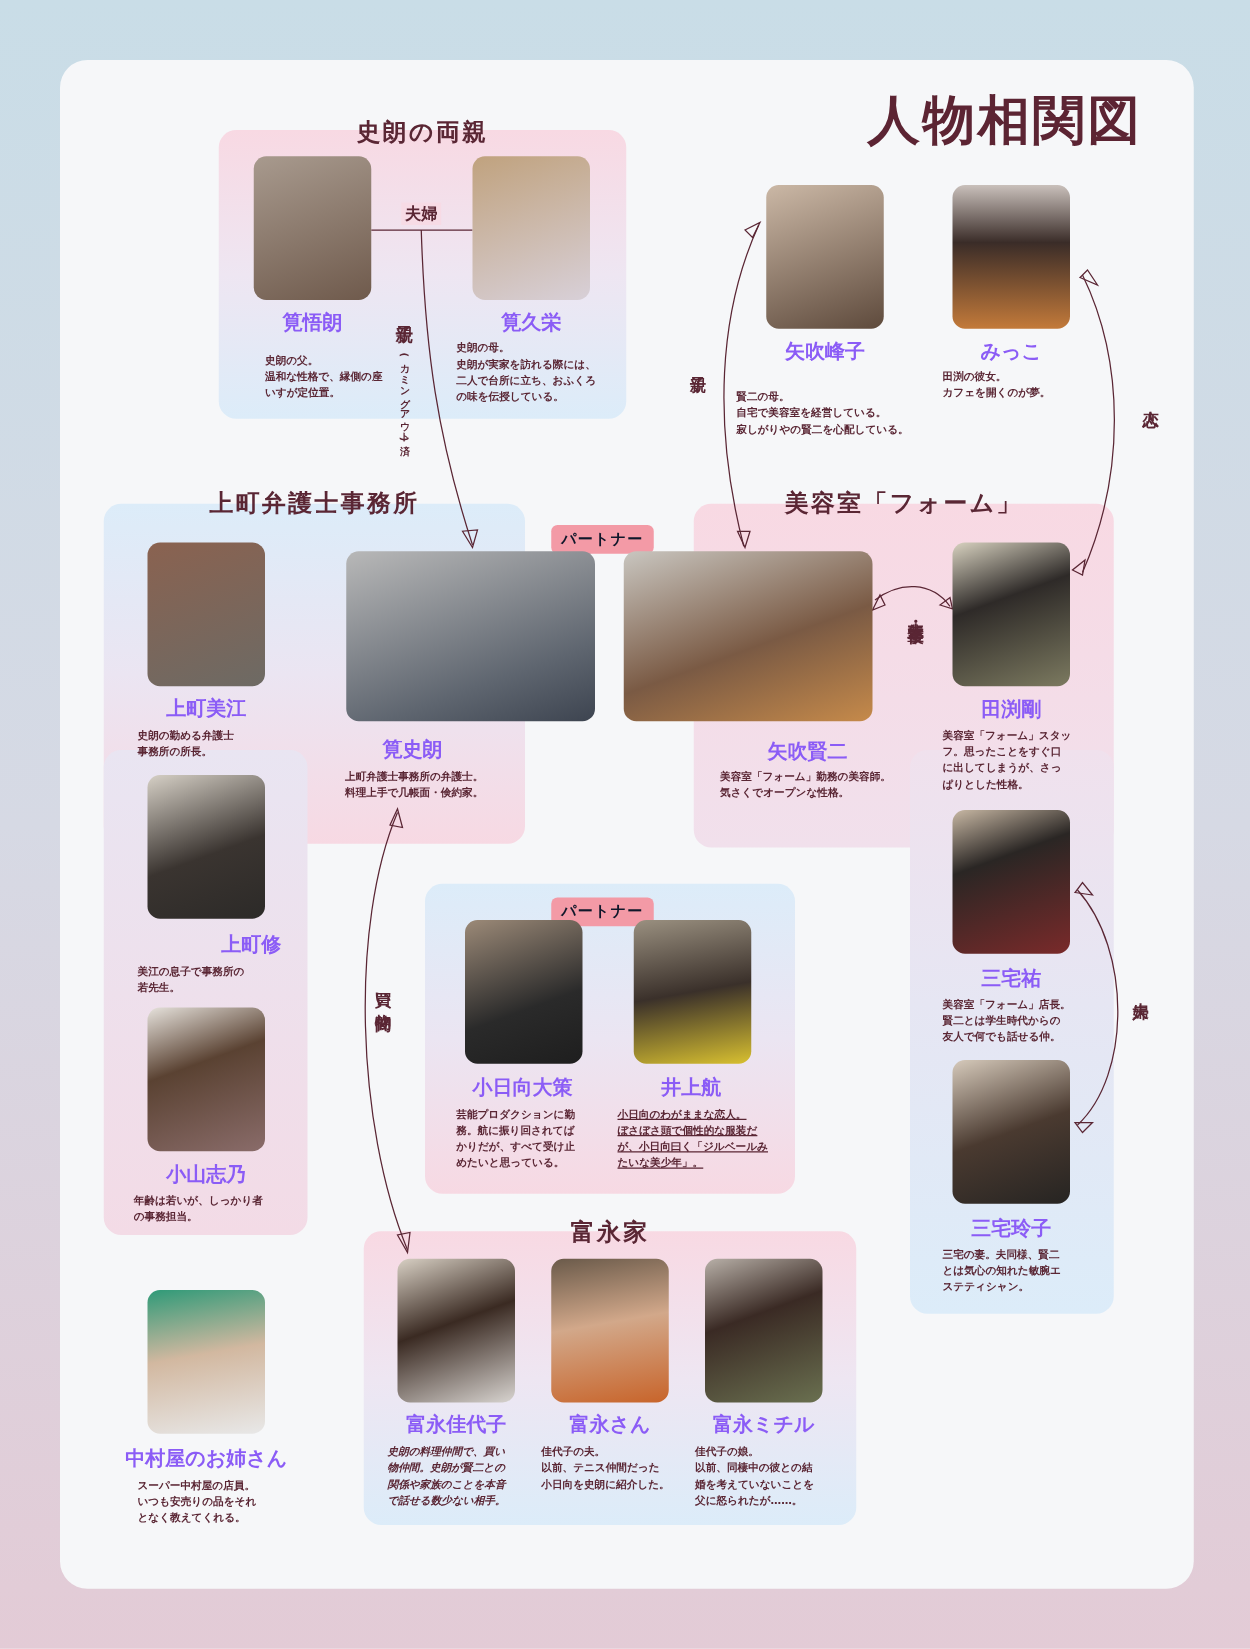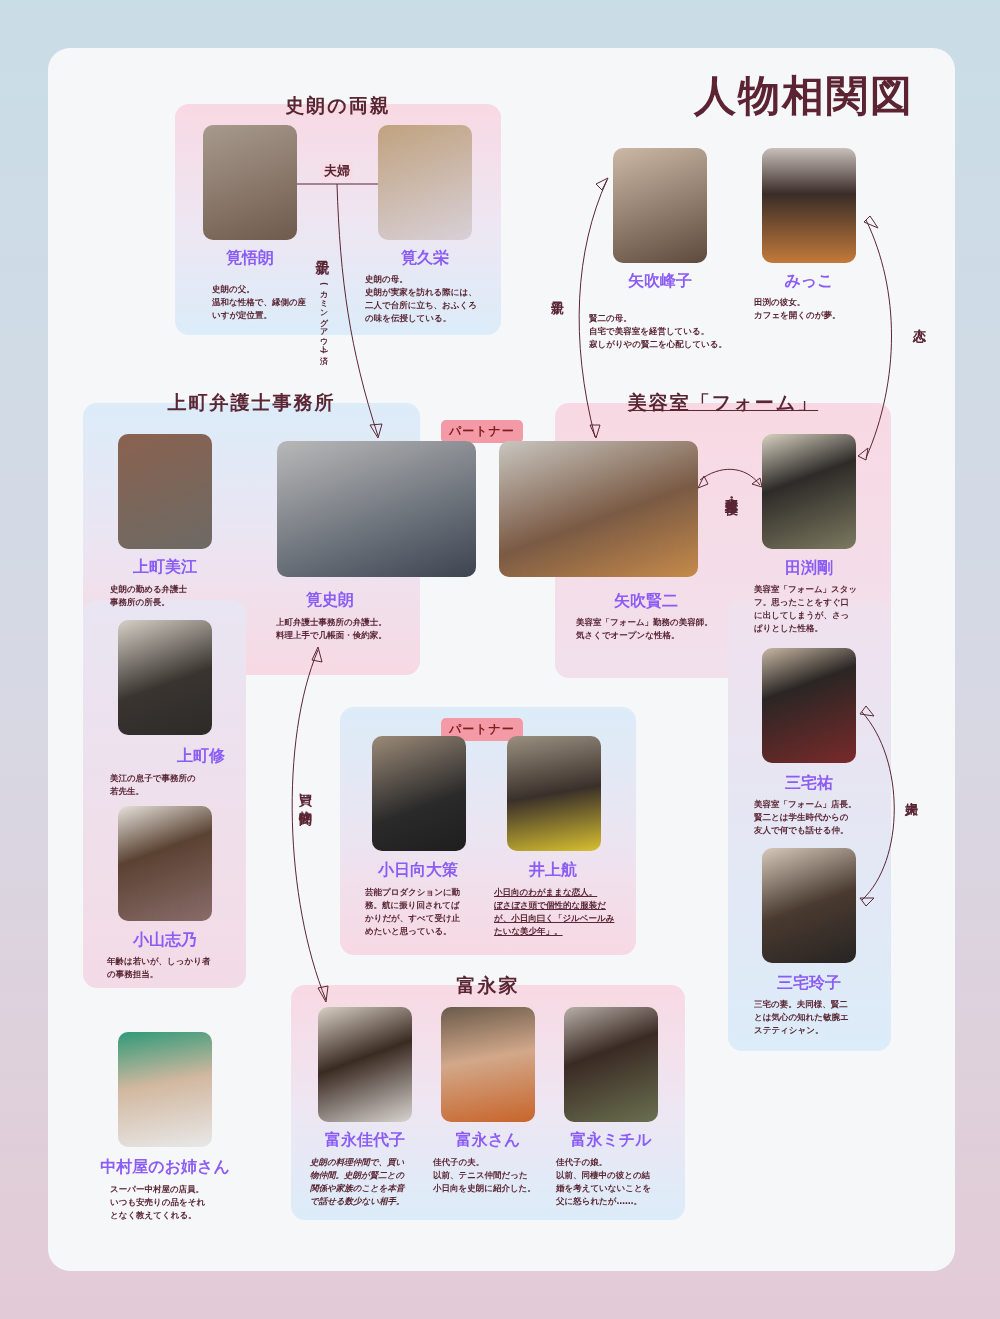--- a/index.html
+++ b/index.html
@@ -33,21 +33,21 @@
   }
   .desc {
     position:absolute; font-size:8.5px; line-height:13px; color:#5a2634; font-weight:bold; white-space:pre-line;
   }
   .rel {
     position:absolute; font-size:13px; font-weight:bold; color:#5a2634; writing-mode:vertical-rl; letter-spacing:1px;
   }
   .rel-h { position:absolute; font-size:13px; font-weight:bold; color:#5a2634; }
   .small-v { position:absolute; font-size:8px; font-weight:bold; color:#5a2634; writing-mode:vertical-rl; }
   .badge {
-    position:absolute; background:#f39aa6; color:#7f1d1d; font-size:12px; font-weight:bold;
+    position:absolute; background:#f39aa6; color:#0f172a; font-size:12px; font-weight:bold;
     border-radius:5px; padding:3px 8px; letter-spacing:1px;
   }
   svg.lines { position:absolute; left:0; top:0; width:1000px; height:1319px; pointer-events:none; }
 </style>
 </head>
 <body>
 
 <div class="sheet"></div>
 
 <div class="title">人物相関図</div>
@@ -59,21 +59,21 @@
 
 <div class="panel" style="left:555px;top:403px;width:336px;height:275px;background:linear-gradient(180deg,#f8d9e3 0%,#f1e0ec 100%);"></div>
 <div class="panel" style="left:728px;top:600px;width:163px;height:451px;background:linear-gradient(180deg,#f0e1ed 0%,#e6e6f3 45%,#dcecf9 100%);"></div>
 
 <div class="panel blue-pink" style="left:340px;top:707px;width:296px;height:248px;"></div>
 
 <div class="panel pink-blue" style="left:291px;top:985px;width:394px;height:235px;"></div>
 
 <div class="group-title" style="left:175px;top:93px;width:326px;">史朗の両親</div>
 <div class="group-title" style="left:83px;top:390px;width:337px;">上町弁護士事務所</div>
-<div class="group-title" style="left:555px;top:390px;width:336px;text-decoration:underline;">美容室「フォーム」</div>
+<div class="group-title" style="left:555px;top:390px;width:336px;">美容室「フォーム」</div>
 <div class="group-title" style="left:291px;top:973px;width:394px;">富永家</div>
 
 <svg class="lines" viewBox="0 0 1000 1319">
   <g fill="none" stroke="#5a2634" stroke-width="1">
 
     <path d="M297 184 L378 184"></path>
 
     <path d="M337 184 C340 280, 350 350, 378 436"></path>
     <path d="M370 425 L378 438 L382 424 Z"></path>
 

